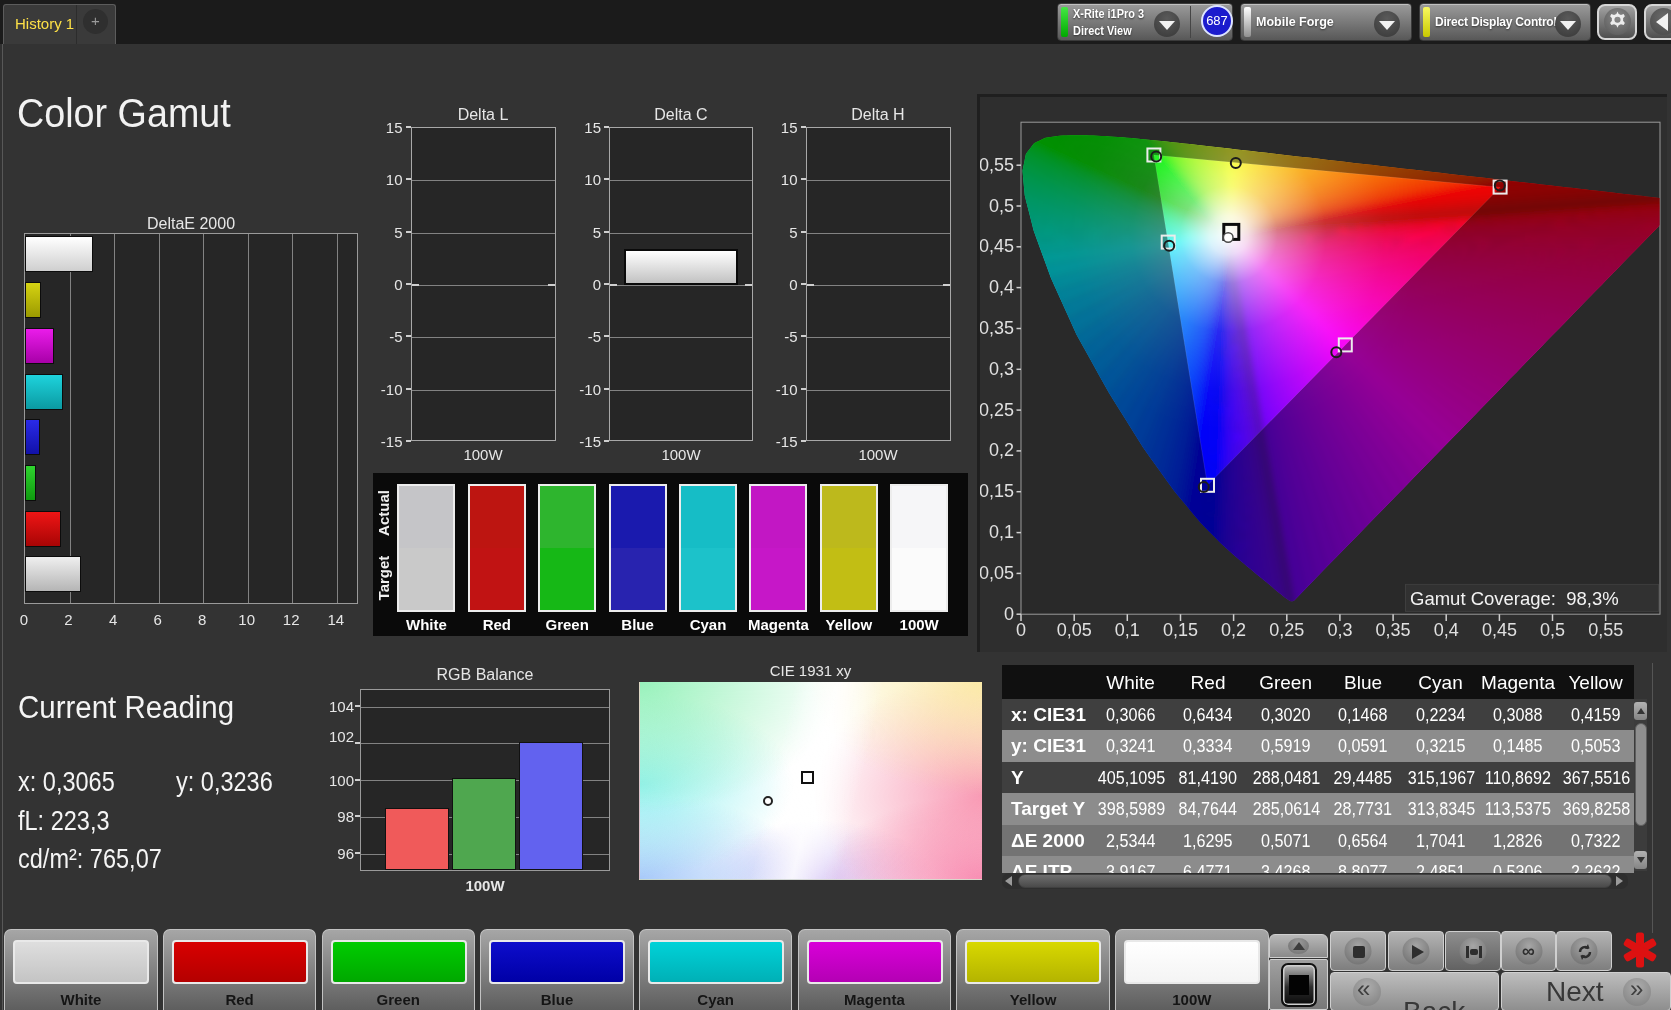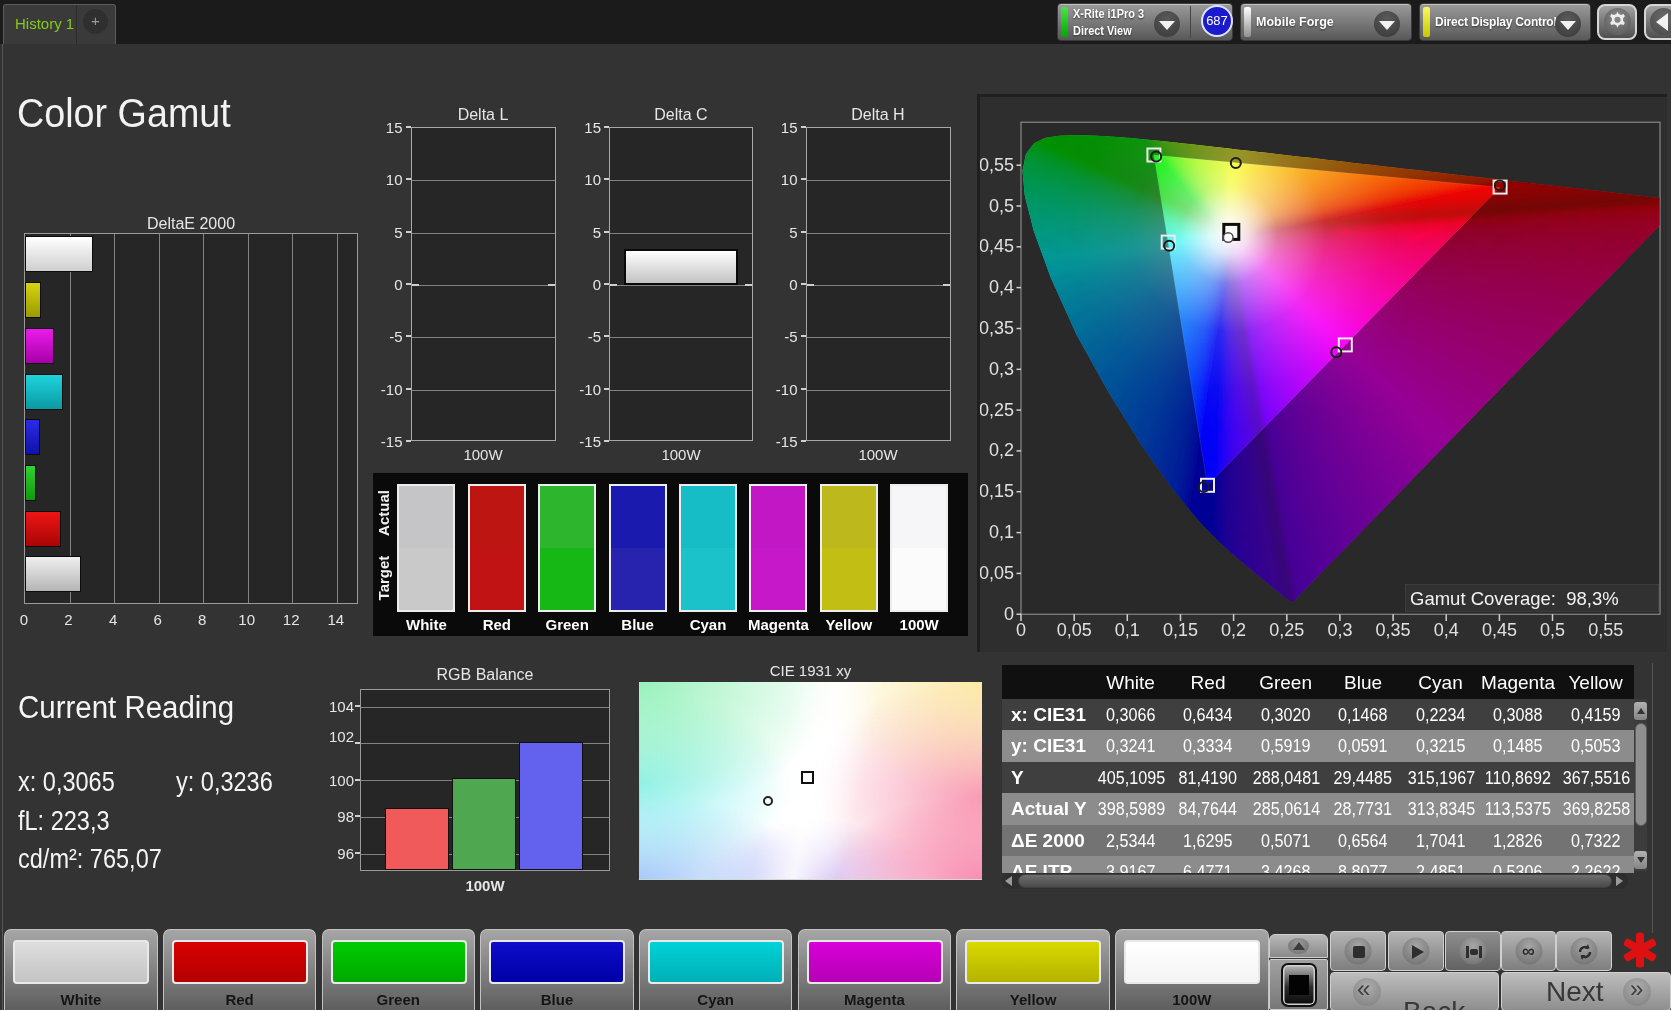--- a/index.html
+++ b/index.html
@@ -8,21 +8,21 @@
 body{position:relative;}
 .plot{background:#262626;border:1px solid #9a9a9a;position:absolute;}
 .gl{position:absolute;background:#828282;}
 .lbl{position:absolute;color:#e6e6e6;}
 .ctr{text-align:center;}
 .rgt{text-align:right;}
 </style></head><body>
 <div class="abs" style="left:0;top:0;width:1671px;height:44px;background:#1b1b1b;"></div>
 <div class="abs" style="left:2px;top:44px;width:1669px;height:966px;background:#333333;border-left:1px solid #585858;"></div>
 <div class="abs" style="left:3px;top:4px;width:113px;height:40px;background:#3a3a3a;border:1px solid #5c5c5c;border-bottom:none;border-radius:3px 3px 0 0;">
-<span style="position:absolute;left:11px;top:10px;color:#84cc16;font-size:15px;">History 1</span>
+<span style="position:absolute;left:11px;top:10px;color:#fde047;font-size:15px;">History 1</span>
 <div style="position:absolute;left:72px;top:0;width:1px;height:100%;background:#2c2c2c;"></div>
 <div style="position:absolute;left:79px;top:4px;width:25px;height:25px;border-radius:50%;background:#2f2f2f;color:#9a9a9a;font-size:15px;text-align:center;line-height:24px;">+</div>
 </div>
 <div class="abs" style="left:1057px;top:3px;width:176px;height:38px;border-radius:4px;background:linear-gradient(#9b9b9b,#585858);border:1px solid #3a3a3a;box-shadow:inset 0 1px 0 #c0c0c0;">
     <div style="position:absolute;left:3px;top:3px;width:7px;height:30px;border-radius:2px;background:linear-gradient(#44e844,#00a800);"></div>
     <div style="position:absolute;left:15px;top:2px;color:#fff;font-size:13px;font-weight:bold;text-shadow:0 1px 2px #333;line-height:16.5px;white-space:nowrap;transform:scaleX(0.84);transform-origin:left;">X-Rite i1Pro 3<br>Direct View</div>
     <div style="position:absolute;left:96px;top:7px;width:26px;height:26px;border-radius:50%;background:radial-gradient(circle at 50% 30%,#5a5a5a,#383838);"></div>
     <div style="position:absolute;left:101px;top:17px;width:0;height:0;border-left:8px solid transparent;border-right:8px solid transparent;border-top:9px solid #f2f2f2;"></div>
   </div>
 <div class="abs" style="left:1190px;top:6px;width:1px;height:32px;background:#454545;"></div>
@@ -683,21 +683,21 @@
 <div style="position:absolute;left:9px;top:5px;color:#fff;font-size:19px;font-weight:bold;">Y</div>
 <div style="position:absolute;left:89.8px;top:5px;width:77.5px;text-align:center;color:#fff;font-size:19px;transform:scaleX(0.85);">405,1095</div>
 <div style="position:absolute;left:167.3px;top:5px;width:77.5px;text-align:center;color:#fff;font-size:19px;transform:scaleX(0.85);">81,4190</div>
 <div style="position:absolute;left:244.8px;top:5px;width:77.5px;text-align:center;color:#fff;font-size:19px;transform:scaleX(0.85);">288,0481</div>
 <div style="position:absolute;left:322.3px;top:5px;width:77.5px;text-align:center;color:#fff;font-size:19px;transform:scaleX(0.85);">29,4485</div>
 <div style="position:absolute;left:399.8px;top:5px;width:77.5px;text-align:center;color:#fff;font-size:19px;transform:scaleX(0.85);">315,1967</div>
 <div style="position:absolute;left:477.3px;top:5px;width:77.5px;text-align:center;color:#fff;font-size:19px;transform:scaleX(0.85);">110,8692</div>
 <div style="position:absolute;left:554.8px;top:5px;width:77.5px;text-align:center;color:#fff;font-size:19px;transform:scaleX(0.85);">367,5516</div>
 </div>
 <div style="position:absolute;left:0;top:128.5px;width:100%;height:31.5px;background:#8c8c8c;">
-<div style="position:absolute;left:9px;top:5px;color:#fff;font-size:19px;font-weight:bold;">Actual Y</div>
+<div style="position:absolute;left:9px;top:5px;color:#fff;font-size:19px;font-weight:bold;">Target Y</div>
 <div style="position:absolute;left:89.8px;top:5px;width:77.5px;text-align:center;color:#fff;font-size:19px;transform:scaleX(0.85);">398,5989</div>
 <div style="position:absolute;left:167.3px;top:5px;width:77.5px;text-align:center;color:#fff;font-size:19px;transform:scaleX(0.85);">84,7644</div>
 <div style="position:absolute;left:244.8px;top:5px;width:77.5px;text-align:center;color:#fff;font-size:19px;transform:scaleX(0.85);">285,0614</div>
 <div style="position:absolute;left:322.3px;top:5px;width:77.5px;text-align:center;color:#fff;font-size:19px;transform:scaleX(0.85);">28,7731</div>
 <div style="position:absolute;left:399.8px;top:5px;width:77.5px;text-align:center;color:#fff;font-size:19px;transform:scaleX(0.85);">313,8345</div>
 <div style="position:absolute;left:477.3px;top:5px;width:77.5px;text-align:center;color:#fff;font-size:19px;transform:scaleX(0.85);">113,5375</div>
 <div style="position:absolute;left:554.8px;top:5px;width:77.5px;text-align:center;color:#fff;font-size:19px;transform:scaleX(0.85);">369,8258</div>
 </div>
 <div style="position:absolute;left:0;top:160.0px;width:100%;height:32px;background:#737373;">
 <div style="position:absolute;left:9px;top:5px;color:#fff;font-size:19px;font-weight:bold;">ΔE 2000</div>

